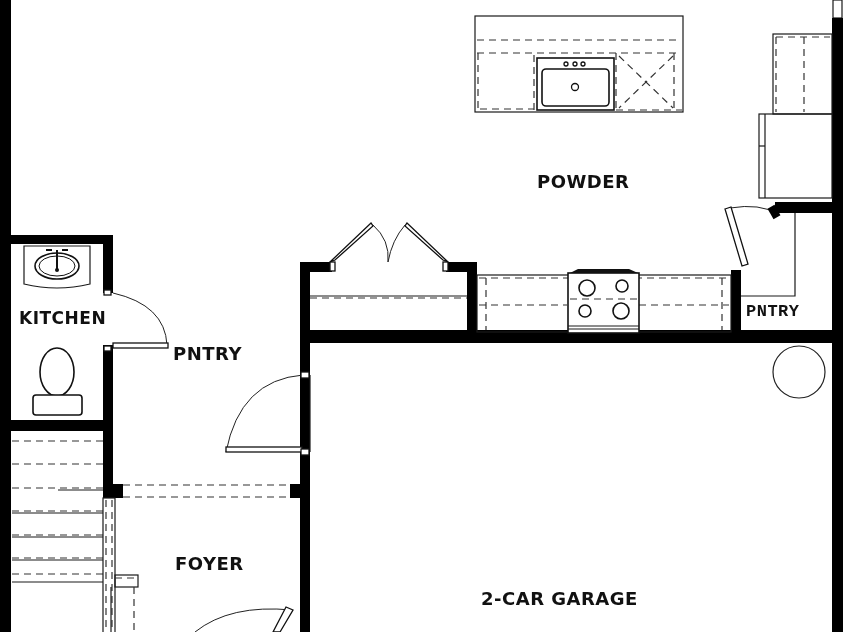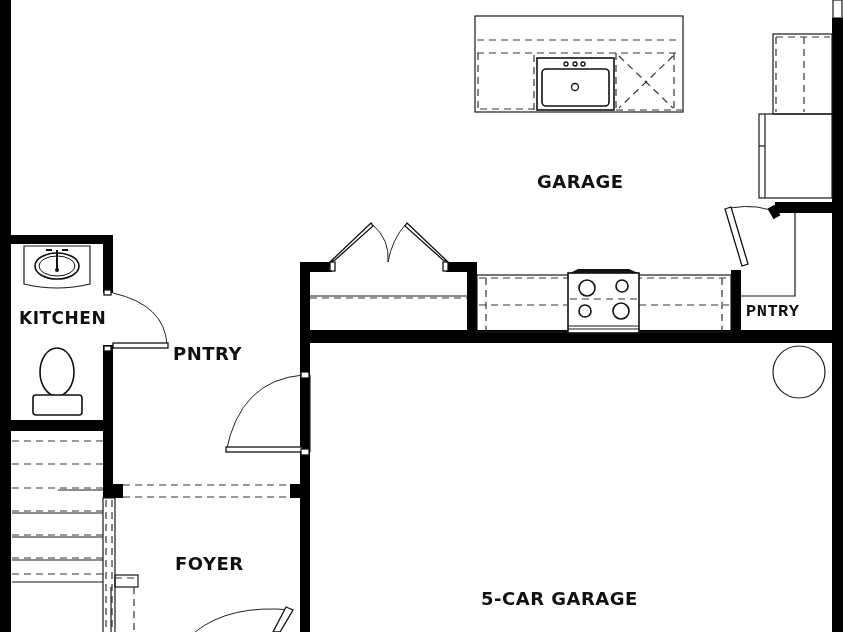--- a/index.html
+++ b/index.html
@@ -198,18 +198,18 @@
   <g>
     <path class="swing" d="M 195 632 Q 230 604 292 610"></path>
     <polygon class="door-leaf" points="286,607 293,610 280,632 273,632"></polygon>
   </g>
 
   <g>
     <circle cx="799" cy="372" r="26" fill="none" stroke="#222" stroke-width="1.2"></circle>
   </g>
 </svg>
 
-<div class="room-label" style="left:537px; top:173px; font-size:18px;">GARAGE</div>
+<div class="room-label" style="left:537px; top:173px; font-size:18px;">POWDER</div>
 <div class="room-label" style="left:746px; top:303px; font-size:17px;font-family:Liberation Mono, monospace;">PNTRY</div>
 <div class="room-label" style="left:19px; top:310px; font-size:17px;">KITCHEN</div>
 <div class="room-label" style="left:173px; top:345px; font-size:18px;">PNTRY</div>
 <div class="room-label" style="left:175px; top:555px; font-size:18px;">FOYER</div>
-<div class="room-label" style="left:481px; top:590px; font-size:18px;">5-CAR GARAGE</div>
+<div class="room-label" style="left:481px; top:590px; font-size:18px;">2-CAR GARAGE</div>
 
 </body></html>

